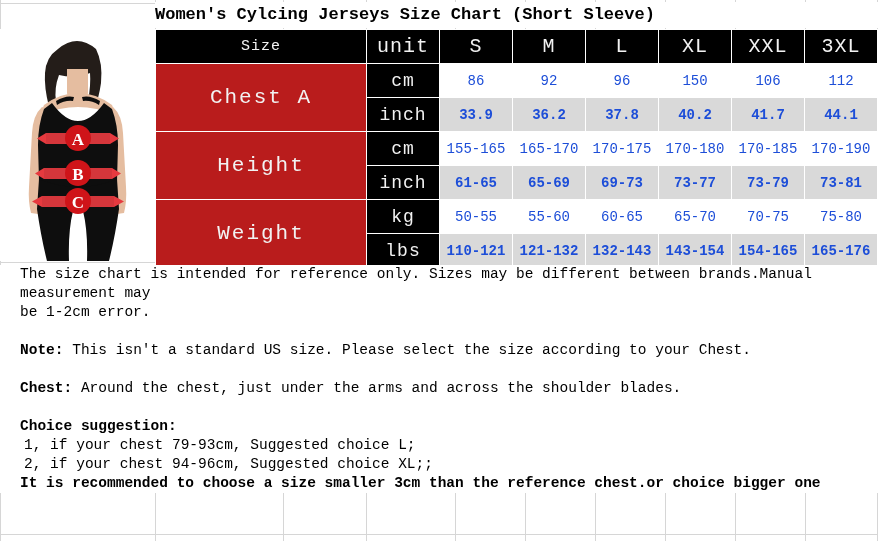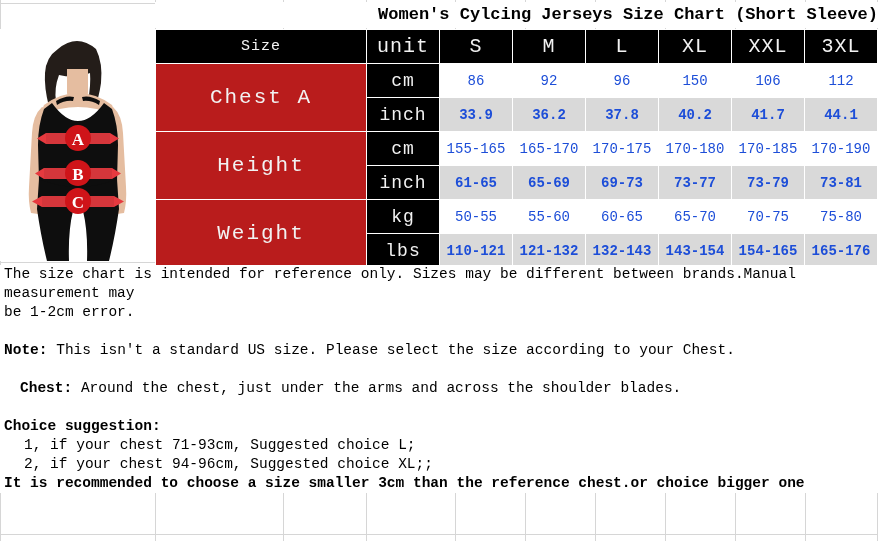--- a/index.html
+++ b/index.html
@@ -101,41 +101,41 @@
   .col-size    { width: 73px; }
 
   
   .chart-title {
     position: absolute;
     left: 155px;
     top: 2px;
     width: 723px;
     height: 26px;
     line-height: 26px;
-    text-align: right;
+    text-align: left;
     font-size: 17px;
     font-weight: bold;
     color: #000000;
     background: #ffffff;
     white-space: nowrap;
   }
 
   
   .notes {
     position: absolute;
     left: 0px;
     top: 265px;
     width: 878px;
     background: #ffffff;
     font-size: 14.5px;
     line-height: 19px;
   }
   .notes p {
     margin: 0;
-    padding: 0 4px;
+    padding: 0 20px;
     white-space: pre-wrap;
   }
   .notes p.spacer { height: 19px; }
   .b { font-weight: bold; }
   .indent1 { padding-left: 20px !important; }
   .indent2 { padding-left: 24px !important; }
 </style>
 </head>
 <body>
 
@@ -287,20 +287,20 @@
   <div class="notes">
     <p>The size chart is intended for reference only. Sizes may be different between brands.Manual measurement may</p>
     <p>be 1-2cm error.</p>
     <p class="spacer"></p>
     <p><span class="b">Note:</span><span> This isn't a standard US size. Please select the size according to your Chest.</span></p>
     <p class="spacer"></p>
     <p class="indent1"><span class="b">Chest:</span><span> Around the chest, just under the arms and across the shoulder blades.</span></p>
     <p class="spacer"></p>
     <p class="b">Choice suggestion:</p>
     <div id="choice-list">
-        <p class="indent2">1, if your chest 71-93cm, Suggested choice L;</p>
+        <p class="indent2">1, if your chest 79-93cm, Suggested choice L;</p>
         <p class="indent2">2, if your chest 94-96cm, Suggested choice XL;;</p>
       </div>
     <p class="b">It is recommended to choose a size smaller 3cm than the reference chest.or choice bigger one</p>
 
   </div>
 
 </div>
 
 </body></html>

